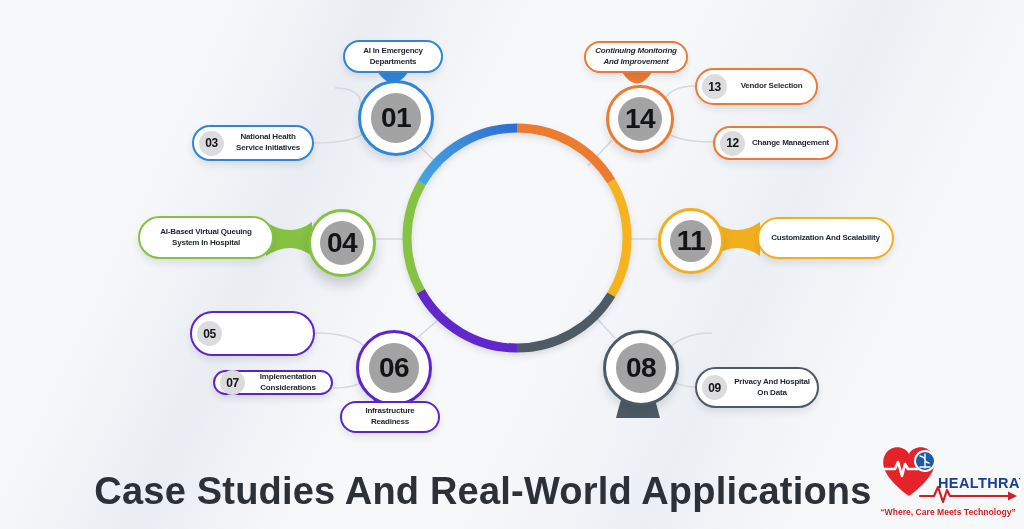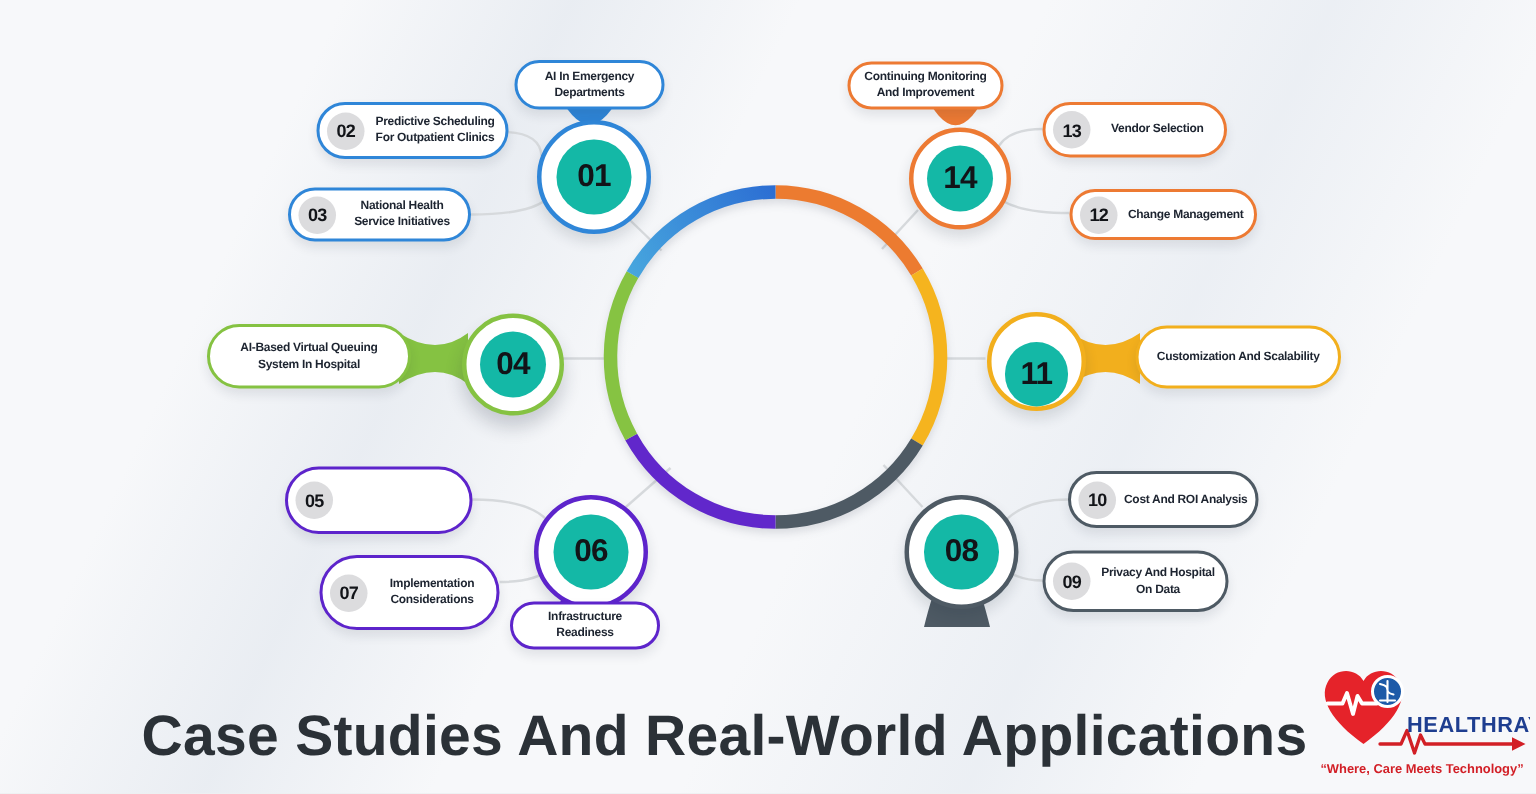--- a/index.html
+++ b/index.html
@@ -14,23 +14,23 @@
   .layer-svg{position:absolute;left:0;top:0;z-index:1;}
   .ring{filter:drop-shadow(0 3px 3px rgba(40,50,70,.14));}
   .conn{stroke:#d6d9dc;stroke-width:1.6;fill:none;}
 
   .bigcircle{
     position:absolute;z-index:2;background:#fff;border:3px solid #000;border-radius:50%;
     display:flex;align-items:center;justify-content:center;
     box-shadow:0 5px 9px rgba(30,40,60,.14);
   }
   .bignum{
-    width:71%;height:71%;background:#14b8a6;border-radius:50%;
+    width:71%;height:71%;background:#a3a3a3;border-radius:50%;
     display:flex;align-items:center;justify-content:center;
-    font-weight:700;font-size:21px;color:#121418;letter-spacing:-.5px;
+    font-weight:700;font-size:28px;color:#121418;letter-spacing:-.5px;
   }
   .pill{
     position:absolute;z-index:2;background:#fff;border:2.5px solid #000;border-radius:999px;
     display:flex;align-items:center;box-sizing:border-box;
     box-shadow:0 4px 7px rgba(30,40,60,.10);
   }
   .pill .ptext{
     flex:1;text-align:center;font-weight:700;font-size:8px;letter-spacing:-.2px;
     line-height:1.35;color:#1d2430;padding:0 4px;
   }
@@ -109,65 +109,57 @@
     </div>
   <div class="bigcircle b-green shadow-big" style="left:308px;top:209px;width:62px;height:62px;">
       <div class="bignum">04</div>
     </div>
   <div class="bigcircle b-purple" style="left:356px;top:330px;width:70px;height:70px;">
       <div class="bignum">06</div>
     </div>
   <div class="bigcircle b-slate" style="left:603px;top:330px;width:70px;height:70px;">
       <div class="bignum">08</div>
     </div>
-  <div class="bigcircle b-yellow" style="left:658px;top:208px;width:60px;height:60px;align-items:flex-end;">
+  <div class="bigcircle b-yellow" style="left:658px;top:208px;width:60px;height:60px;">
       <div class="bignum">11</div>
     </div>
   <div class="bigcircle b-orange" style="left:606px;top:85px;width:62px;height:62px;">
       <div class="bignum">14</div>
     </div>
 
   <div class="pill center b-blue" style="left:343px;top:40px;width:100px;height:33px;">
       <div class="ptext">AI In Emergency Departments</div>
     </div>
   <div class="pill center b-green" style="left:138px;top:216px;width:136px;height:43px;">
       <div class="ptext">AI-Based Virtual Queuing System In Hospital</div>
     </div>
   <div class="pill center b-purple" style="left:340px;top:401px;width:100px;height:32px;">
       <div class="ptext">Infrastructure Readiness</div>
     </div>
   <div class="pill center b-yellow nowrap" style="left:757px;top:217px;width:137px;height:42px;">
       <div class="ptext">Customization And Scalability</div>
     </div>
-  <div class="pill center b-orange" style="left:565px;top:41px;width:104px;height:32px;">
+  <div class="pill center b-orange" style="left:584px;top:41px;width:104px;height:32px;font-style:italic;">
       <div class="ptext">Continuing Monitoring And Improvement</div>
     </div>
 
-  <div class="pill b-blue" style="left:211px;top:68px;width:128px;height:38px;">
-      <div class="chip">02</div>
-      <div class="ptext">Predictive Scheduling For Outpatient Clinics</div>
-    </div>
   <div class="pill b-blue" style="left:192px;top:125px;width:122px;height:36px;">
       <div class="chip">03</div>
       <div class="ptext">National Health Service Initiatives</div>
     </div>
   <div class="pill b-purple" style="left:190px;top:311px;width:125px;height:45px;">
       <div class="chip">05</div>
     </div>
-  <div class="pill b-purple" style="left:213px;top:370px;width:120px;height:50px;">
+  <div class="pill b-purple" style="left:213px;top:370px;width:120px;height:25px;">
       <div class="chip">07</div>
       <div class="ptext">Implementation Considerations</div>
     </div>
   <div class="pill b-slate" style="left:695px;top:367px;width:124px;height:41px;">
       <div class="chip">09</div>
       <div class="ptext">Privacy And Hospital On Data</div>
-    </div>
-  <div class="pill b-slate nowrap" style="left:712px;top:314px;width:127px;height:38px;">
-      <div class="chip">10</div>
-      <div class="ptext">Cost And ROI Analysis</div>
     </div>
   <div class="pill b-orange nowrap" style="left:713px;top:126px;width:125px;height:34px;">
       <div class="chip">12</div>
       <div class="ptext">Change Management</div>
     </div>
   <div class="pill b-orange nowrap" style="left:695px;top:68px;width:123px;height:37px;">
       <div class="chip">13</div>
       <div class="ptext">Vendor Selection</div>
     </div>
 

